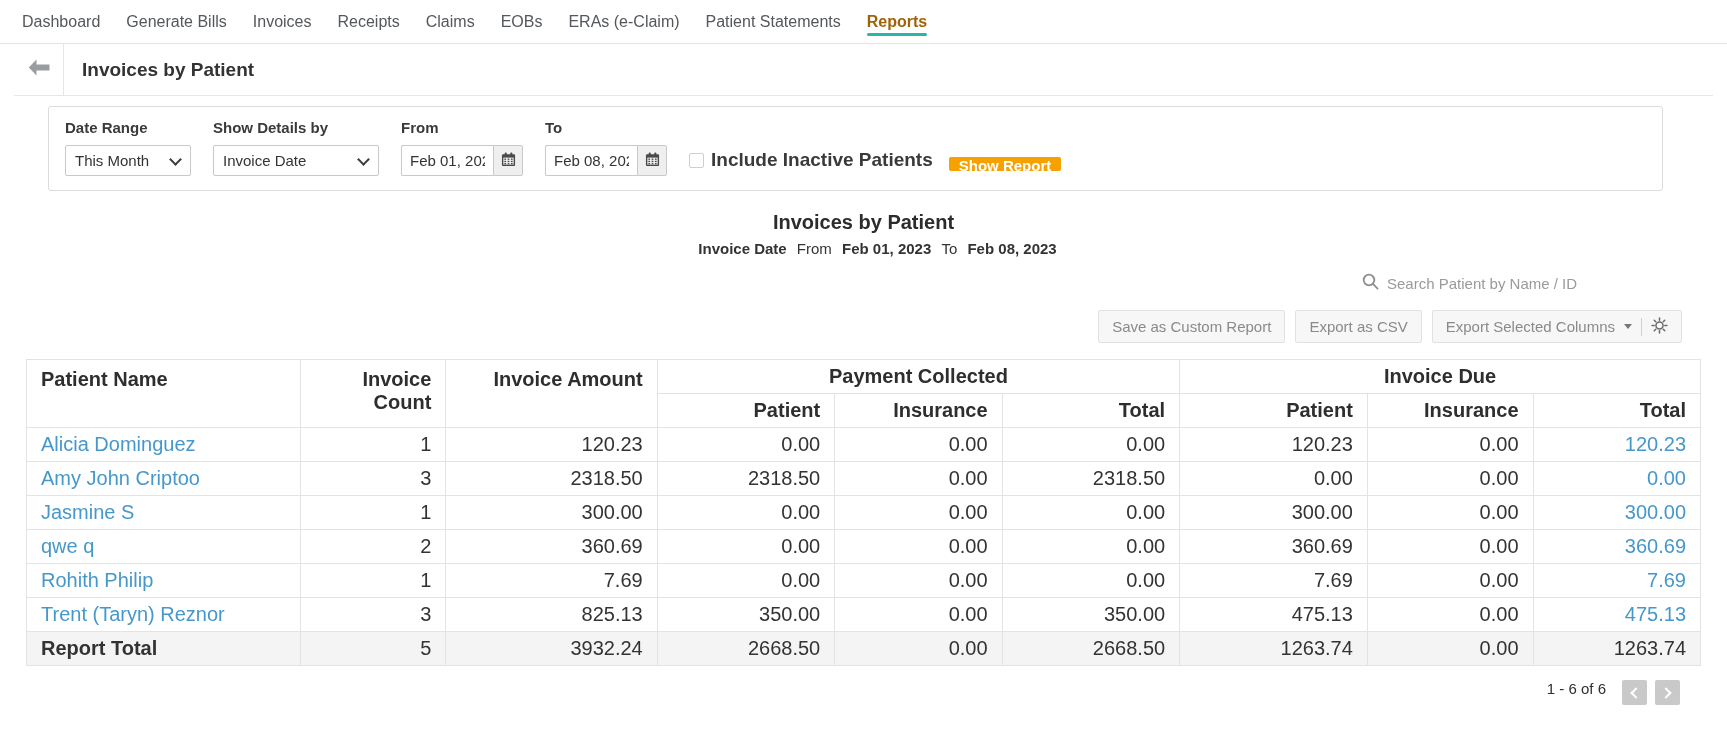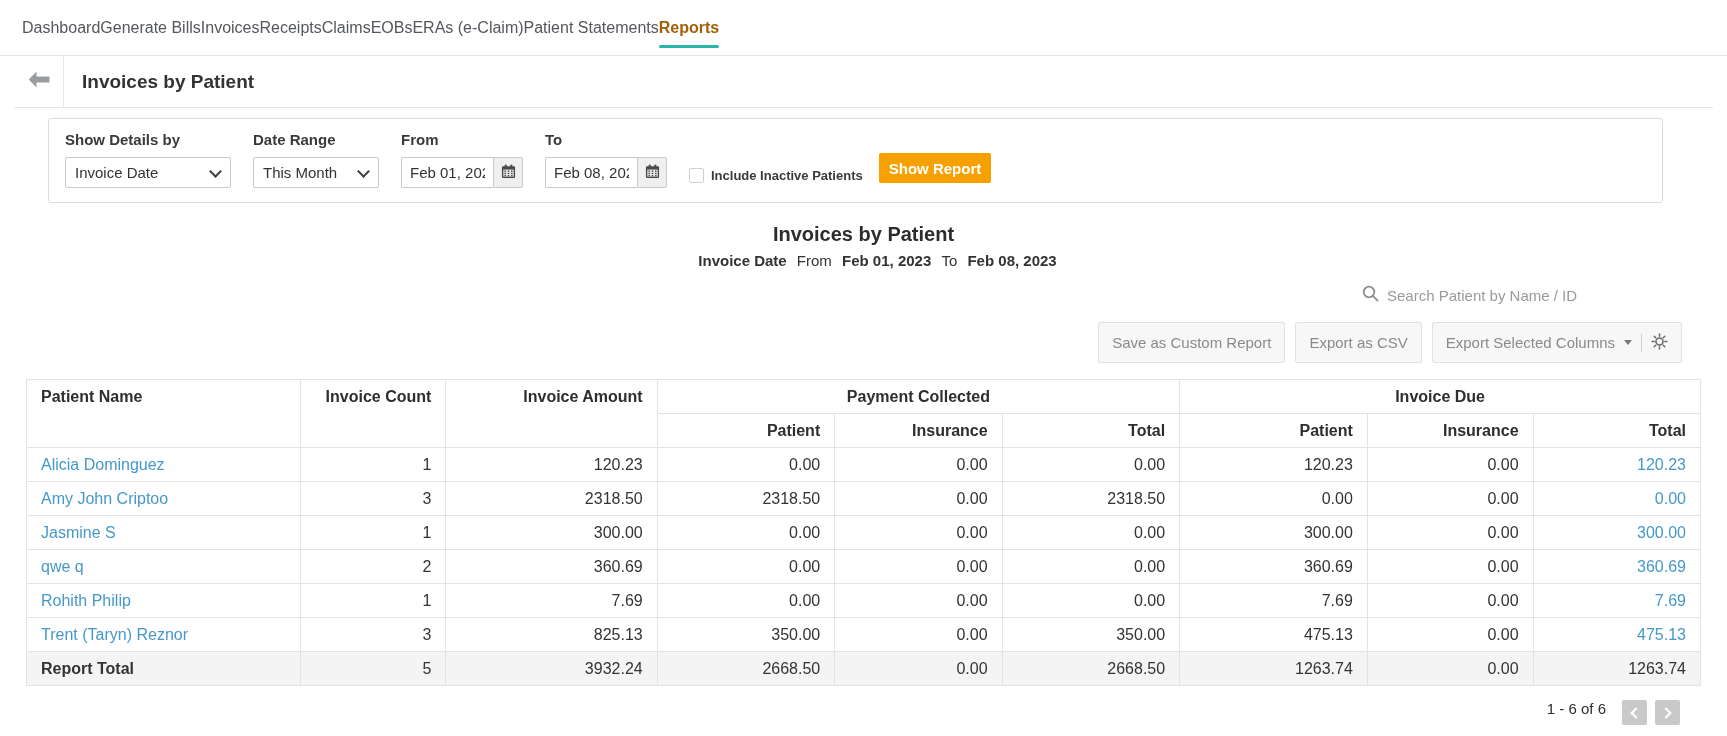--- a/index.html
+++ b/index.html
@@ -1,21 +1,21 @@
 <!DOCTYPE html>
 <html><head>
 <meta charset="utf-8">
 <style>
   * { margin:0; padding:0; box-sizing:border-box; }
   html,body { width:1727px; height:736px; background:#fff; overflow:hidden;
     font-family:"Liberation Sans","DejaVu Sans",sans-serif; color:#333; }
 
   
-  .topnav { display:flex; align-items:stretch; height:56px; padding-left:22px;
-    border-bottom:1px solid #e4e4e4; background:#fff; }
+  .topnav { display:flex; align-items:stretch; height:44px; padding-left:22px;
+    border-bottom:1px solid #e4e4e4; gap:26px; background:#fff; }
   .nav-item { display:flex; align-items:center; font-size:16px; color:#54575b;
     cursor:pointer; position:relative; white-space:nowrap; }
   .nav-item.active { font-weight:bold; color:#a16207; }
   .nav-item.active::after { content:""; position:absolute; left:0; right:0; bottom:7px;
     height:3px; background:#2ab5a8; border-radius:2px; }
 
   
   .page-header { display:flex; align-items:stretch; height:52px; margin:0 14px;
     border-bottom:1px solid #e6e6e6; }
   .back-btn { width:50px; display:flex; align-items:center; justify-content:center;
@@ -37,48 +37,48 @@
     font-family:inherit; }
   .sel-details { width:166px; } .sel-range { width:126px; }
   .date-group { display:flex; }
   .date-input { width:92px; height:31px; border:1px solid #c9c9c9; border-right:none;
     border-radius:2px 0 0 2px; font-size:15px; color:#333; padding:0 8px; font-family:inherit; }
   .cal-btn { width:30px; height:31px; border:1px solid #c9c9c9; border-radius:0 2px 2px 0;
     background:#efefef; display:flex; align-items:center; justify-content:center; cursor:pointer; }
   .checkbox-group { display:flex; align-items:center; gap:7px; margin-bottom:5px; }
   .checkbox-group input { appearance:none; -webkit-appearance:none; width:15px; height:15px;
     border:1px solid #cfcfcf; border-radius:2px; background:#fff; cursor:pointer; }
-  .checkbox-label { font-size:13px; font-weight:600; color:#3a3a3a; white-space:nowrap; }
-  .show-report-btn { height:30px; background:#f7a100; color:#fff; border:none; border-radius:2px;
+  .checkbox-label { font-size:19px; font-weight:600; color:#3a3a3a; white-space:nowrap; }
+  .show-report-btn { height:14px; background:#f7a100; color:#fff; border:none; border-radius:2px;
     font-size:15px; font-weight:bold; padding:0 10px; cursor:pointer; margin-bottom:5px;
     margin-left:-6px; font-family:inherit; }
 
   
   .report-title { text-align:center; font-size:20px; font-weight:bold; color:#2c2c2c; margin-top:20px; }
   .report-subtitle { text-align:center; font-size:15px; color:#333; margin-top:6px;padding-left:28px; }
   .report-subtitle .b { font-weight:bold; }
   .report-subtitle .n { font-weight:normal; margin:0 6px; }
 
   
   .search-row { display:flex; justify-content:flex-end; margin:16px 45px 0 0; }
   .search-box { display:flex; align-items:center; gap:8px; width:320px; }
   .search-box input { border:none; outline:none; font-size:15px; color:#0369a1; width:100%;
     font-family:inherit; }
   .search-box input::placeholder { color:#9a9a9a; }
   .toolbar-row { display:flex; justify-content:flex-end; gap:10px; margin:16px 45px 0 0; }
   .tb-btn { display:flex; align-items:center; gap:9px; background:#f7f7f7; border:1px solid #e2e2e2;
-    border-radius:2px; color:#8a8a8a; font-size:15px; padding:0 13px; height:41px; cursor:pointer;
+    border-radius:2px; color:#8a8a8a; font-size:15px; padding:0 13px; height:33px; cursor:pointer;
     font-family:inherit; }
   .caret-down { width:0; height:0; border-left:4px solid transparent; border-right:4px solid transparent;
     border-top:5px solid #777; display:inline-block; }
   .tb-divider { width:1px; height:18px; background:#cfcfcf; display:inline-block; }
 
   
   table { border-collapse:collapse; width:calc(100% - 52px); margin:16px 26px 0 26px;
-    font-size:16px; table-layout:fixed; }
+    font-size:20px; table-layout:fixed; }
   th, td { border:1px solid #e3e3e3; padding:0 14px; height:34px; }
   thead th { font-weight:bold; color:#2e2e2e; background:#fff; }
   th.span-col { vertical-align:top; padding-top:8px; height:68px; }
   .al { text-align:left; } .ar { text-align:right; } .ac { text-align:center; }
   td { color:#333; }
   td.link, a.plink { color:#4698cb; text-decoration:none; cursor:pointer; }
   tr.total-row td { background:#f4f4f4; }
   tr.total-row td:first-child { font-weight:bold; }
 
   
@@ -113,32 +113,32 @@
       <svg width="22" height="17" viewBox="0 0 22 17">
           <path d="M8.5 0.5 L0.8 8.5 L8.5 16.5 L8.5 11.5 H21.5 V5.5 H8.5 Z" fill="#9a9d9f"></path>
         </svg>
     </span>
   </div>
   <h1 class="page-title">Invoices by Patient</h1>
 </div>
 
 <div class="filter-bar">
   <div class="filter-group">
+    <span class="filter-label">Date Range</span>
+    <span class="select-wrap">
+      <select class="sel-range">
+        <option selected="">This Month</option>
+      </select>
+    </span>
+  </div>
+  <div class="filter-group">
     <span class="filter-label">Show Details by</span>
     <span class="select-wrap">
       <select class="sel-details">
         <option selected="">Invoice Date</option>
-      </select>
-    </span>
-  </div>
-  <div class="filter-group">
-    <span class="filter-label">Date Range</span>
-    <span class="select-wrap">
-      <select class="sel-range">
-        <option selected="">This Month</option>
       </select>
     </span>
   </div>
   <div class="filter-group">
     <span class="filter-label">From</span>
     <span class="date-group">
       <input class="date-input" type="text" value="Feb 01, 2023" style="">
       <button class="cal-btn">
         <span>
           <svg width="15" height="15" viewBox="0 0 16 16">

